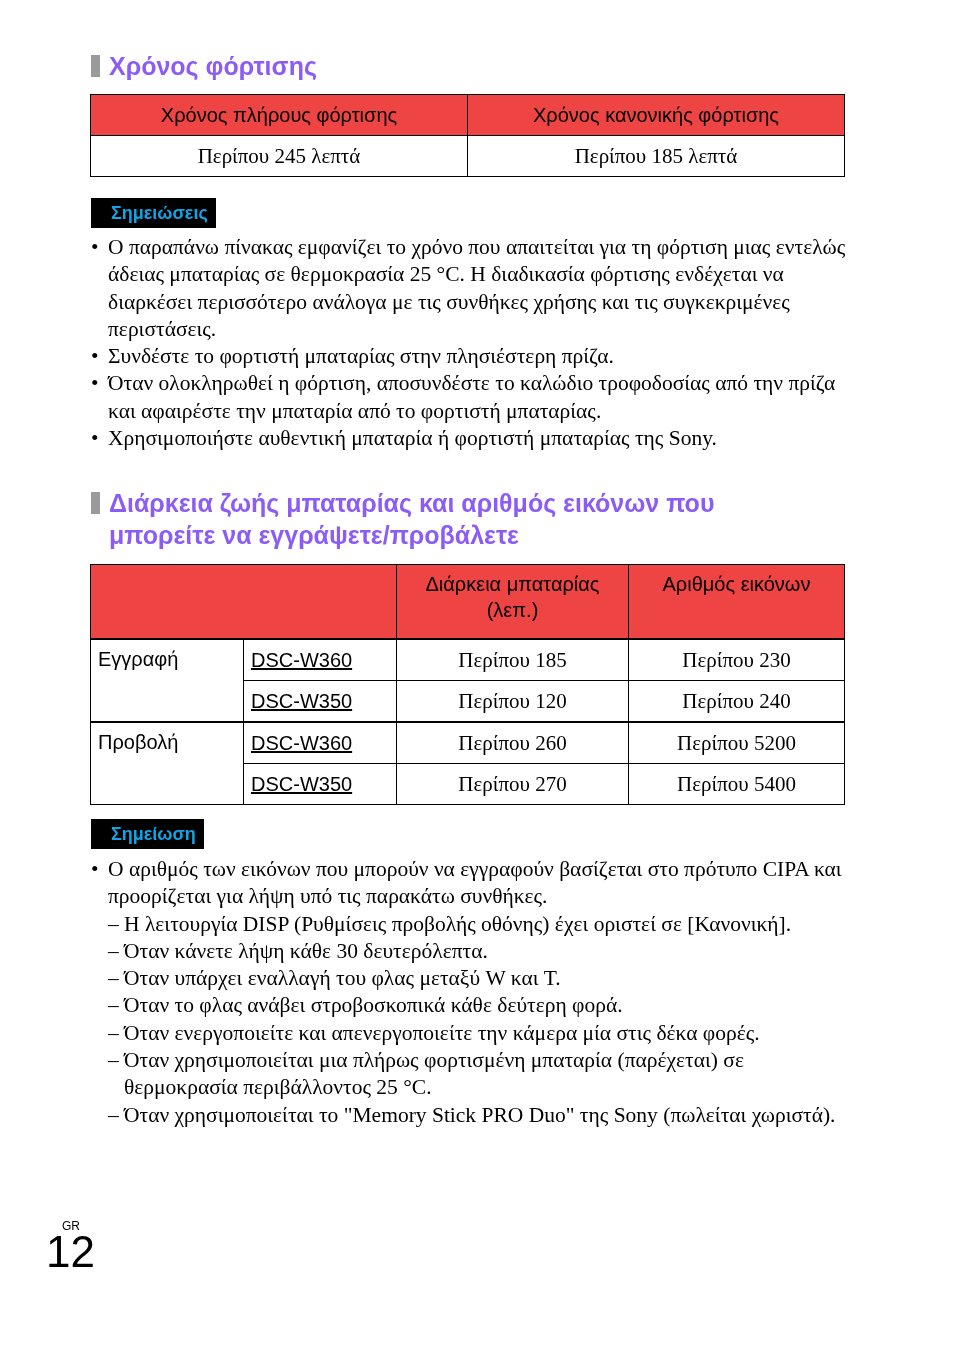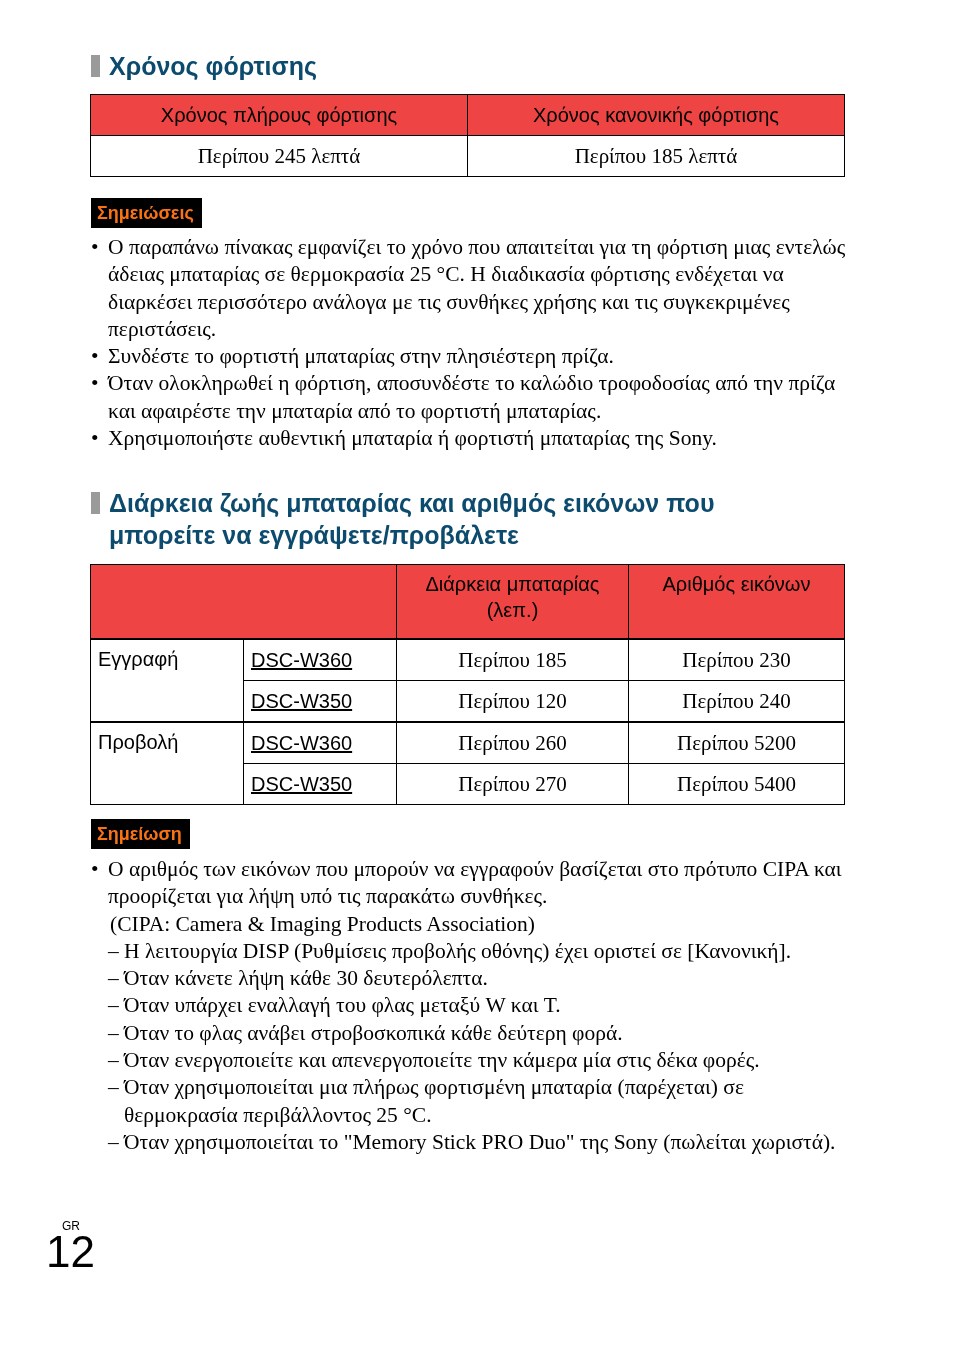--- a/index.html
+++ b/index.html
@@ -7,21 +7,21 @@
       width: 954px; height: 1345px; position: relative; overflow: hidden;
       color: #000;
       font-family: "Liberation Serif", serif;
     }
     .page { position: absolute; left: 0; top: 0; width: 954px; height: 1345px; }
 
     .h2 {
       position: absolute; left: 91px;
       font-family: "Liberation Sans", sans-serif;
       font-weight: bold; font-size: 25px; line-height: 32px;
-      color: #0c4a6e;
+      color: #8b5cf6;
     }
     .h2 .bar {
       display: inline-block; width: 9px; height: 22px; background: #9a9a9a;
       vertical-align: -2px; margin-right: 9px;
     }
     .h2 .line2 { display: block; padding-left: 18px; }
 
     table.grid {
       position: absolute; border-collapse: collapse;
       left: 90px; width: 755px;
@@ -48,23 +48,23 @@
     table.t2 th { height: 67px; vertical-align: top; padding-top: 6px !important; line-height: 26px; }
     table.t2 td { height: 40px; }
     table.t2 .cA { width: 145px; }
     table.t2 .cB { width: 145px; }
     table.t2 .cC { width: 231px; }
     table.t2 td.group { padding-top: 8px !important; }
     table.t2 tr.groupstart td { border-top-width: 2.5px; }
 
     .label-box {
       position: absolute; left: 91px;
-      background: #000; color: #f97316;
+      background: #000; color: #0ea5e9;
       font-family: "Liberation Sans", sans-serif; font-weight: bold;
-      font-size: 18px; line-height: 30px; padding: 0 8px 0 6px;
+      font-size: 18px; line-height: 30px; padding: 0 8px 0 20px;
     }
 
     .notes {
       position: absolute; left: 91px; width: 760px;
       font-family: "Liberation Serif", serif; font-size: 21.5px; line-height: 27.3px;
     }
     .notes .item { position: relative; padding-left: 17px; }
     .notes .item .bullet { position: absolute; left: 0; top: 0; }
     .notes .sub { position: relative; padding-left: 33px; }
     .notes .sub .dash { position: absolute; left: 17px; top: 0; }
@@ -157,21 +157,20 @@
     </tr>
   </tbody>
     </table>
 
   <div class="label-box" style="top:819px;">Σημείωση</div>
 
   <div class="notes" style="top:856px;">
     <div class="item">
       <span class="bullet">•</span>
       <span>Ο αριθμός των εικόνων που μπορούν να εγγραφούν βασίζεται στο πρότυπο CIPA και προορίζεται για λήψη υπό τις παρακάτω συνθήκες.</span>
-      <div style="padding-left:2px;">(CIPA: Camera &amp; Imaging Products Association)</div>
     </div>
     <div class="sub">
       <span class="dash">–</span>
       <span>Η λειτουργία DISP (Ρυθμίσεις προβολής οθόνης) έχει οριστεί σε [Κανονική].</span>
     </div>
     <div class="sub">
       <span class="dash">–</span>
       <span>Όταν κάνετε λήψη κάθε 30 δευτερόλεπτα.</span>
     </div>
     <div class="sub">

